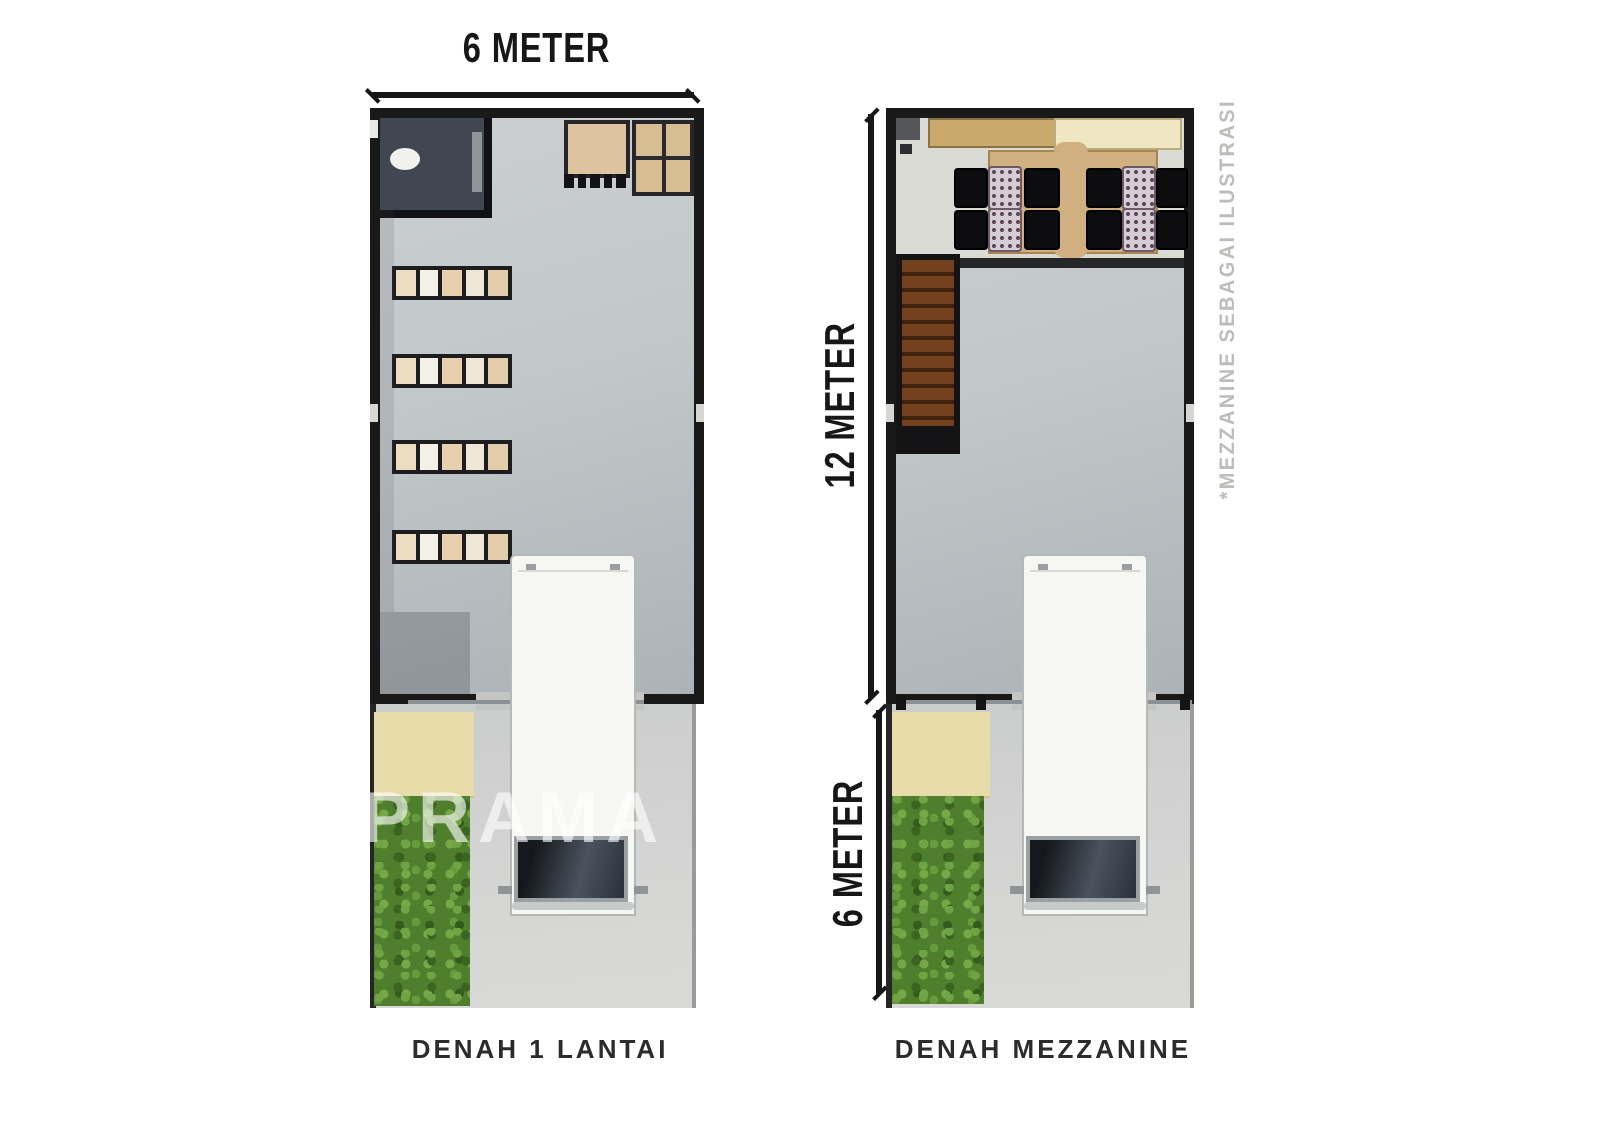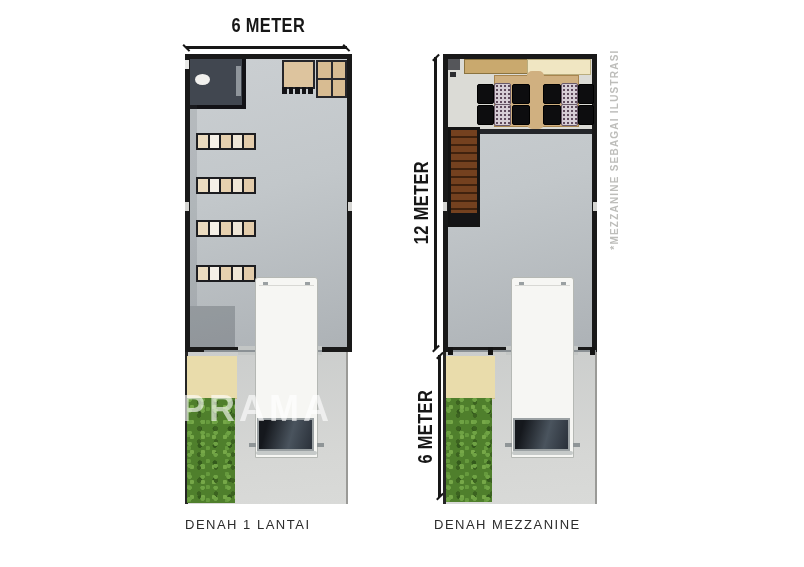--- a/index.html
+++ b/index.html
@@ -122,21 +122,21 @@
   .van-dot{position:absolute;top:5px;width:5px;height:3px;background:#9aa0a2;}
   .van-dot-l{left:8px;} .van-dot-r{right:8px;}
   .windshield{position:absolute;left:2px;top:141px;width:57px;height:33px;box-sizing:border-box;
               background:linear-gradient(105deg,#15181d 15%,#4a545e 60%,#2a3039 100%);
               border:2px solid #9ba1a3;}
   .van-front-bar{position:absolute;left:1px;top:174px;width:61px;height:4px;background:#c6cac9;border-radius:2px;}
   .mirror{position:absolute;top:166px;width:7px;height:4px;background:#8f9597;}
   .mirror-l{left:-6px;} .mirror-r{right:-6px;}
 
   
-  .caption{top:517px;text-align:left;font-size:13px;font-weight:400;letter-spacing:1.5px;color:#2c2c2c;z-index:8;}
+  .caption{top:517px;text-align:center;font-size:13px;font-weight:700;letter-spacing:1.5px;color:#2c2c2c;z-index:8;}
   .caption-left{left:185px;width:170px;}
   .caption-right{left:434px;width:175px;}
   .wm-prama{left:181px;top:388px;font-size:36px;font-weight:700;letter-spacing:4px;
             color:rgba(255,255,255,.62);z-index:9;}
   .wm-realty{left:220px;top:419px;font-family:"Liberation Serif",serif;font-style:italic;font-weight:700;
              font-size:27px;letter-spacing:2px;color:rgba(135,142,137,.55);z-index:9;}
   .note-vert{left:504px;top:142px;width:220px;height:16px;display:flex;align-items:center;justify-content:center;
              transform:rotate(-90deg);z-index:8;}
   .note-inner{display:inline-block;transform:scaleX(.95);white-space:nowrap;font-size:10.5px;font-weight:700;
               letter-spacing:1.3px;color:#bdbdba;}

